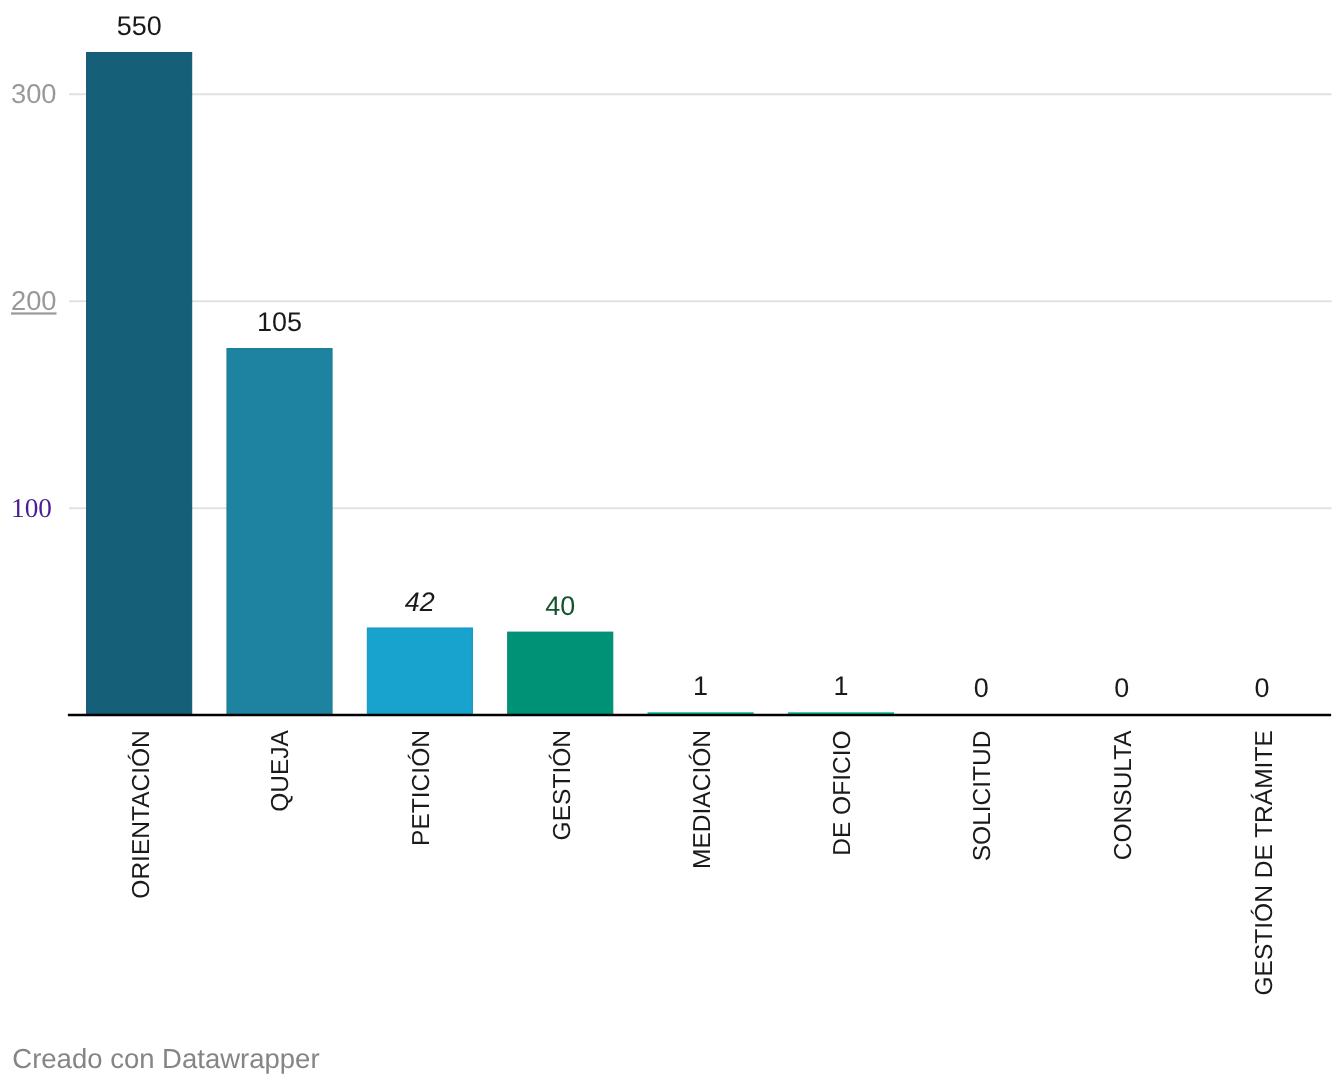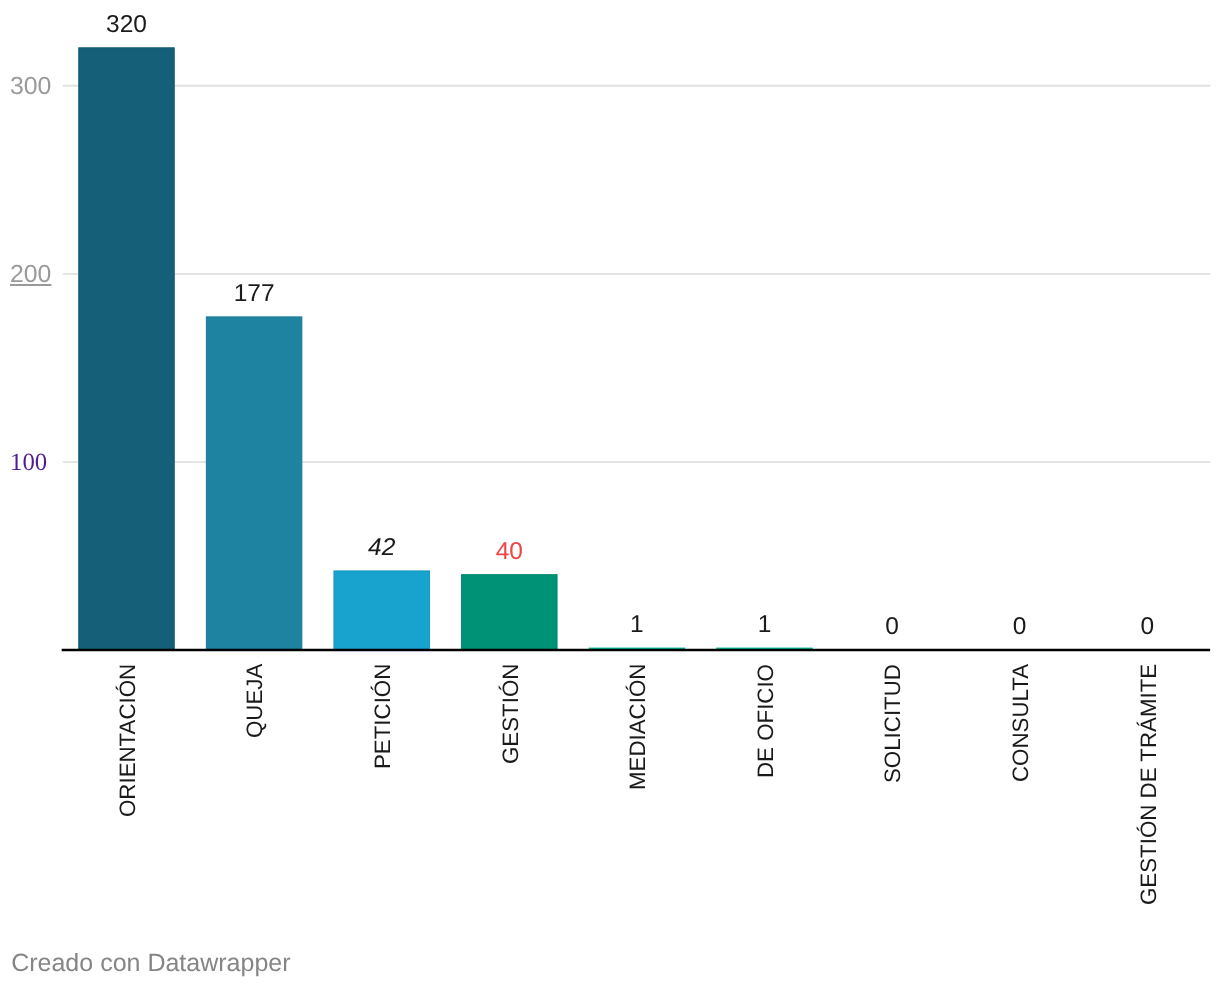--- a/index.html
+++ b/index.html
@@ -32,24 +32,24 @@
           <rect x="589.1499999999999" y="648.0683" width="95.5" height="1.8817" fill="#00c2a0" stroke="rgb(0,182,150)" stroke-width="1"></rect>
           <rect x="716.7499999999999" y="648.0683" width="95.5" height="1.8817" fill="#00c2a0" stroke="rgb(0,182,150)" stroke-width="1"></rect>
         </g>
       <line id="baseline" x1="61.7" x2="1210.1" y1="650" y2="650" stroke="#000000" stroke-width="2.4"></line>
     </svg>
 
     <div class="ytick" style="color: #4c1d95; left: 10px; top: 450.98px; font-family: Liberation Serif, serif;">100</div>
     <div class="ytick" style="color: rgb(153, 153, 153); left: 10px; top: 262.81px; text-decoration: underline;">200</div>
     <div class="ytick" style="color: rgb(153, 153, 153); left: 10px; top: 74.64px; text-align: right;">300</div>
 
-    <div class="vlabel" style="color: rgb(26, 26, 26); left: 78.75px; width: 95.5px; top: 12.906px;">320</div>
-    <div class="vlabel" style="color: rgb(26, 26, 26); left: 206.35px; width: 95.5px; top: 281.989px;">177</div>
+    <div class="vlabel" style="color: rgb(26, 26, 26); left: 78.75px; width: 95.5px; top: 12.906px;">550</div>
+    <div class="vlabel" style="color: rgb(26, 26, 26); left: 206.35px; width: 95.5px; top: 281.989px;">105</div>
     <div class="vlabel" style="color: rgb(26, 26, 26); left: 333.95px; width: 95.5px; top: 536.019px; font-style: italic;">42</div>
-    <div class="vlabel" style="color: #ef4444; left: 461.55px; width: 95.5px; top: 539.782px;">40</div>
+    <div class="vlabel" style="color: #14532d; left: 461.55px; width: 95.5px; top: 539.782px;">40</div>
     <div class="vlabel" style="color: rgb(26, 26, 26); left: 589.15px; width: 95.5px; top: 613.168px;">1</div>
     <div class="vlabel" style="color: rgb(26, 26, 26); left: 716.75px; width: 95.5px; top: 613.168px;">1</div>
     <div class="vlabel" style="color: rgb(26, 26, 26); left: 844.35px; width: 95.5px; top: 615.05px;">0</div>
     <div class="vlabel" style="color: rgb(26, 26, 26); left: 971.95px; width: 95.5px; top: 615.05px;">0</div>
     <div class="vlabel" style="color: rgb(26, 26, 26); left: 1099.55px; width: 95.5px; top: 615.05px;">0</div>
 
     <div class="clabel" style="color: rgb(26, 26, 26); left: 116.7px; top: 816.5px;">ORIENTACIÓN</div>
     <div class="clabel" style="color: rgb(26, 26, 26); left: 244.3px; top: 737.5px;">QUEJA</div>
     <div class="clabel" style="color: rgb(26, 26, 26); left: 371.9px; top: 768.5px;">PETICIÓN</div>
     <div class="clabel" style="color: rgb(26, 26, 26); left: 499.5px; top: 763.5px;">GESTIÓN</div>

